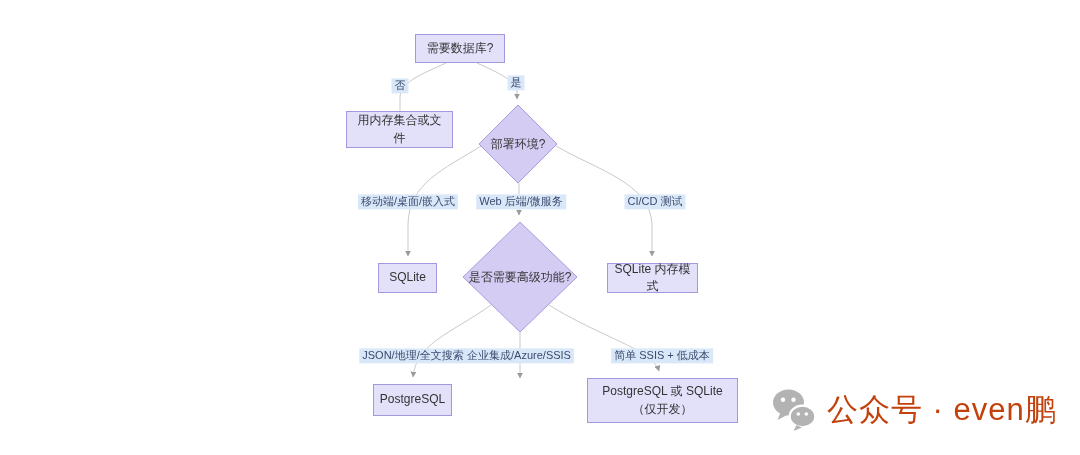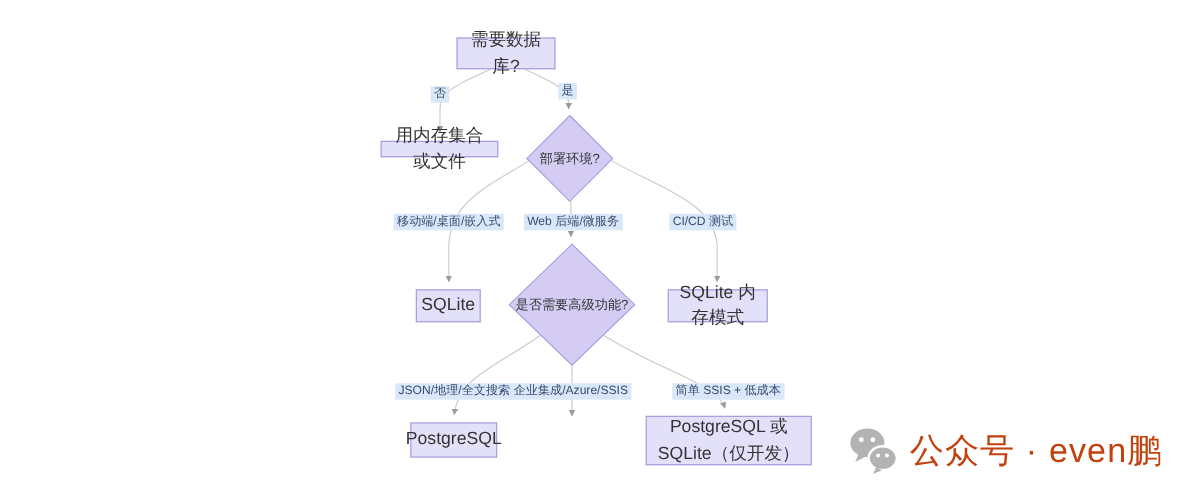--- a/index.html
+++ b/index.html
@@ -7,21 +7,21 @@
     position:relative;width:1080px;height:455px;background:#ffffff;overflow:hidden;
     font-family:"Liberation Sans","DejaVu Sans",sans-serif;
   }
   .edges{position:absolute;left:0;top:0;z-index:1;}
   .edge{fill:none;stroke:#c9c9c9;stroke-width:1;}
   .diamond{fill:#d5ccf4;stroke:#a79bdf;stroke-width:1;}
   .node{
     position:absolute;z-index:2;box-sizing:border-box;
     background:#e3e0fa;border:1px solid #a198dd;
     display:flex;align-items:center;justify-content:center;text-align:center;
-    color:#333333;font-size:16px;line-height:1.45;padding:0 6px;
+    color:#333333;font-size:12px;line-height:1.45;padding:0 6px;
   }
   .diamond-label{
     position:absolute;z-index:3;display:flex;align-items:center;justify-content:center;
     color:#333333;font-size:12px;text-align:center;pointer-events:none;
   }
   .edge-label{
     position:absolute;z-index:4;transform:translate(-50%,-50%);
     background:#d9e8f8;color:#3c4a6e;font-size:11px;line-height:1.2;
     padding:1px 3px;white-space:nowrap;
   }
@@ -51,40 +51,40 @@
     <path class="edge" d="M491,305 C452,333 416,343 413,377" marker-end="url(#arrow)"></path>
     <path class="edge" d="M520,332 L520,378" marker-end="url(#arrow)"></path>
     <path class="edge" d="M549,305 C600,337 652,349 659,371" marker-end="url(#arrow)"></path>
 
     <polygon class="diamond" points="518,105 557,144 518,183 479,144"></polygon>
     <polygon class="diamond" points="520,222 577,277 520,332 463,277"></polygon>
   </svg>
 
   <div class="node" style="left:415px;top:34px;width:90px;height:29px">需要数据库?</div>
 
-  <div class="node" style="left:346px;top:128px;width:107px;height:15px">用内存集合或文件</div>
+  <div class="node" style="left:346px;top:111px;width:107px;height:37px">用内存集合或文件</div>
 
   <div class="node" style="left:378px;top:263px;width:59px;height:30px">SQLite</div>
 
   <div class="node" style="left:373px;top:384px;width:79px;height:32px">PostgreSQL</div>
 
   <div class="node" style="left:607px;top:263px;width:91px;height:30px">SQLite 内存模式</div>
 
 
   <div class="node" style="left:587px;top:378px;width:151px;height:45px">PostgreSQL 或 SQLite（仅开发）</div>
 
   <div class="diamond-label" style="left:445px;top:266px;width:150px;height:22px">是否需要高级功能?</div>
 
   <div class="diamond-label" style="left:448px;top:133px;width:140px;height:22px">部署环境?</div>
 
   <div class="edge-label" style="left:400px;top:86px">否</div>
   <div class="edge-label" style="left:516px;top:83px">是</div>
   <div class="edge-label" style="left:408px;top:202px">移动端/桌面/嵌入式</div>
   <div class="edge-label" style="left:521px;top:202px">Web 后端/微服务</div>
-  <div class="edge-label" style="left:639px;top:202px">CI/CD 测试</div>
+  <div class="edge-label" style="left:655px;top:202px">CI/CD 测试</div>
   <div class="edge-label" style="left:413px;top:356px">JSON/地理/全文搜索</div>
   <div class="edge-label" style="left:519px;top:356px">企业集成/Azure/SSIS</div>
   <div class="edge-label" style="left:662px;top:356px">简单 SSIS + 低成本</div>
 
   <div class="watermark">
     <svg width="44" height="44" viewBox="0 0 44 44">
       <g fill="#b3b3b3">
         <ellipse cx="16.5" cy="14.5" rx="15.5" ry="13"></ellipse>
         <path d="M8.5,24.5 L5.5,32 L15,27 Z"></path>
       </g>

